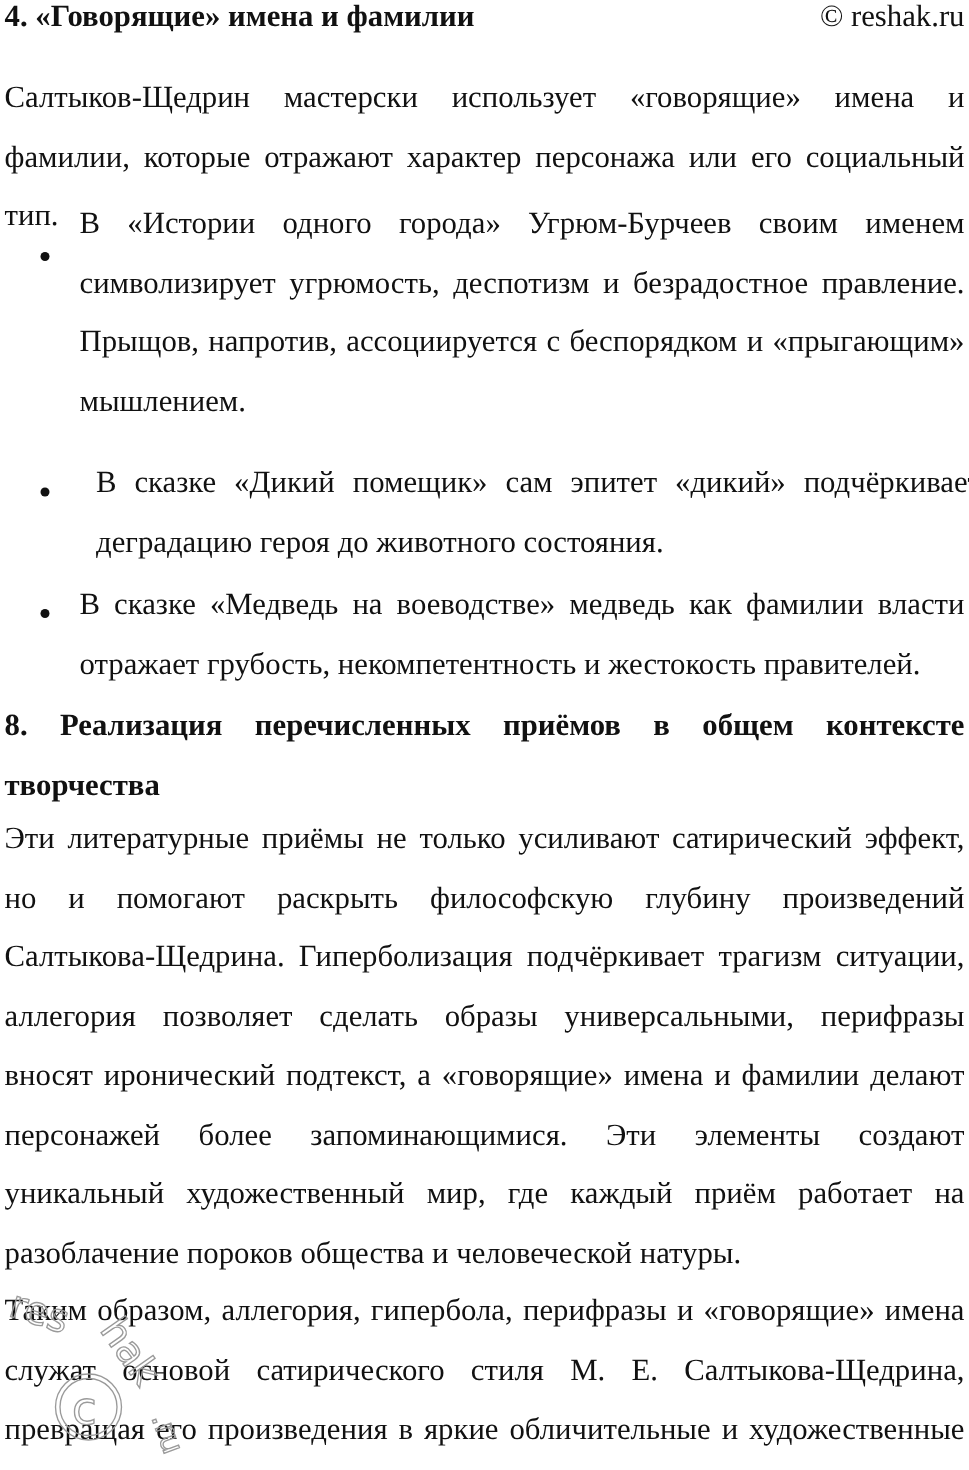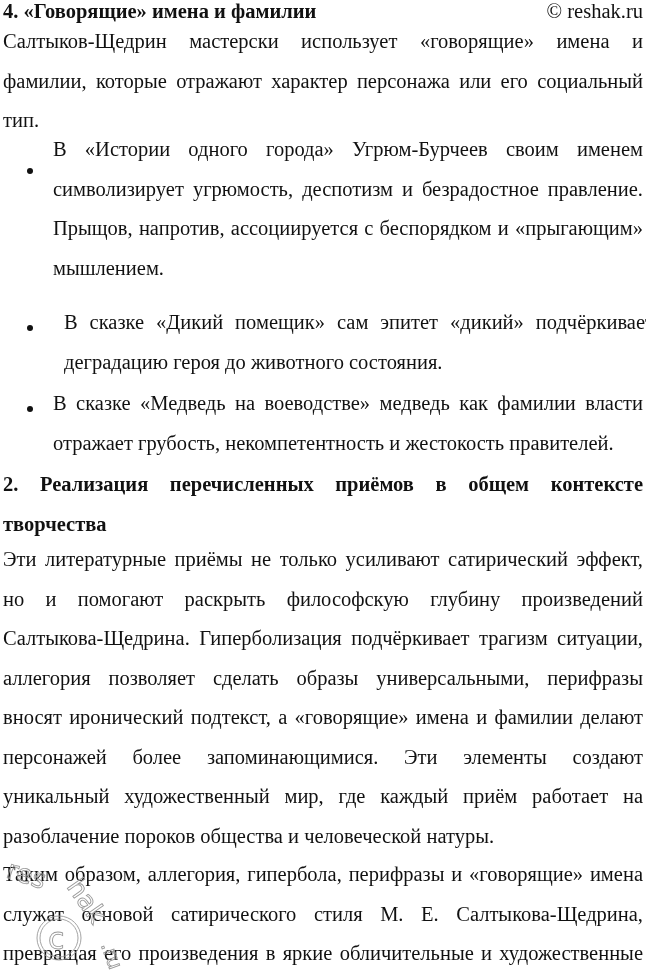--- a/index.html
+++ b/index.html
@@ -94,32 +94,32 @@
 </head>
 <body>
 
 <div class="page">
 
   <div class="header-row">
     <div class="h4">4. «Говорящие» имена и фамилии</div>
     <div class="copyright">© reshak.ru</div>
   </div>
 
-  <p class="para" style="top:22px;">Салтыков-Щедрин мастерски использует «говорящие» имена и фамилии, которые отражают характер персонажа или его социальный тип.</p>
+  <p class="para" style="top:46px;">Салтыков-Щедрин мастерски использует «говорящие» имена и фамилии, которые отражают характер персонажа или его социальный тип.</p>
 
   <span class="bullet-dot" style="top:168px;"></span>
   <p class="bullet-item" style="top:130px;">В «Истории одного города» Угрюм-Бурчеев своим именем символизирует угрюмость, деспотизм и безрадостное правление. Прыщов, напротив, ассоциируется с беспорядком и «прыгающим» мышлением.</p>
 
   <span class="bullet-dot" style="top:325px;"></span>
   <p class="bullet-item" style="top:303px;margin-left:11px;">В сказке «Дикий помещик» сам эпитет «дикий» подчёркивает деградацию героя до животного состояния.</p>
 
   <span class="bullet-dot" style="top:406px;"></span>
   <p class="bullet-item" style="top:384px;">В сказке «Медведь на воеводстве» медведь как фамилии власти отражает грубость, некомпетентность и жестокость правителей.</p>
 
-  <p class="h5" style="top:465px;">2. Реализация перечисленных приёмов в общем контексте творчества</p>
+  <p class="h5" style="top:465px;">8. Реализация перечисленных приёмов в общем контексте творчества</p>
 
   <p class="para" style="top:540px;">Эти литературные приёмы не только усиливают сатирический эффект, но и помогают раскрыть философскую глубину произведений Салтыкова-Щедрина. Гиперболизация подчёркивает трагизм ситуации, аллегория позволяет сделать образы универсальными, перифразы вносят иронический подтекст, а «говорящие» имена и фамилии делают персонажей более запоминающимися. Эти элементы создают уникальный художественный мир, где каждый приём работает на разоблачение пороков общества и человеческой натуры.</p>
 
   <p class="para" style="top:855px;">Таким образом, аллегория, гипербола, перифразы и «говорящие» имена служат основой сатирического стиля М. Е. Салтыкова-Щедрина, превращая его произведения в яркие обличительные и художественные тексты, сохраняющие актуальность и сегодня.</p>
 
   <div class="watermark">
     <svg width="130" height="122" viewBox="0 0 130 122" xmlns="http://www.w3.org/2000/svg">
       <text x="2" y="28" font-family="DejaVu Sans, sans-serif" font-size="26" fill="none" stroke="#9a9a9a" stroke-width="0.9" transform="rotate(18 30 20)">res</text>
       <text x="56" y="40" font-family="DejaVu Sans, sans-serif" font-size="26" fill="none" stroke="#9a9a9a" stroke-width="0.9" transform="rotate(55 70 40)">hak</text>
       <text x="96" y="92" font-family="DejaVu Sans, sans-serif" font-size="20" fill="none" stroke="#9a9a9a" stroke-width="0.9" transform="rotate(70 100 90)">.ru</text>

